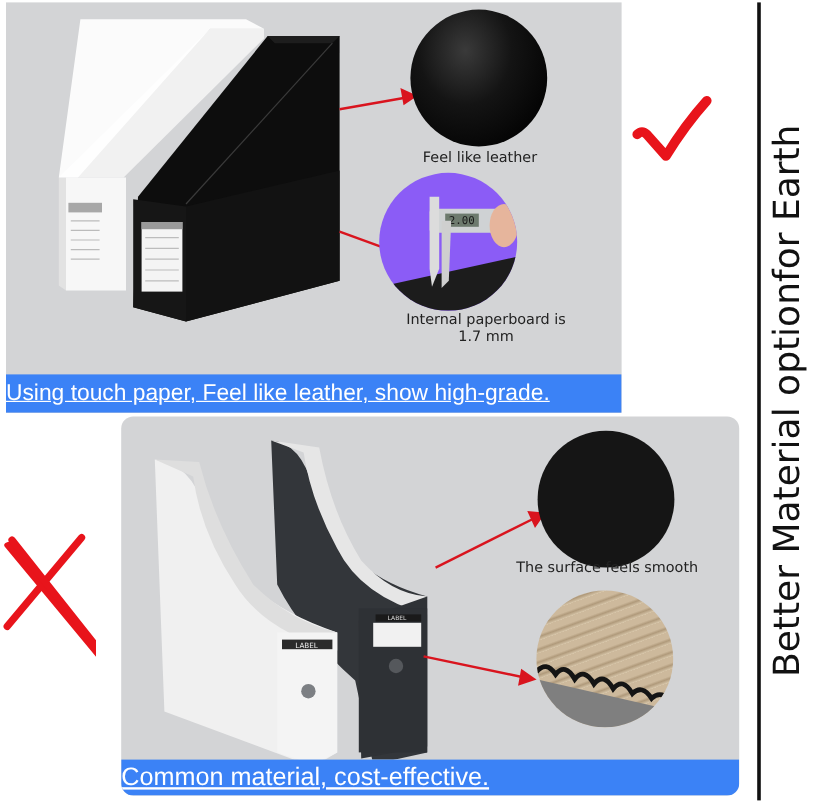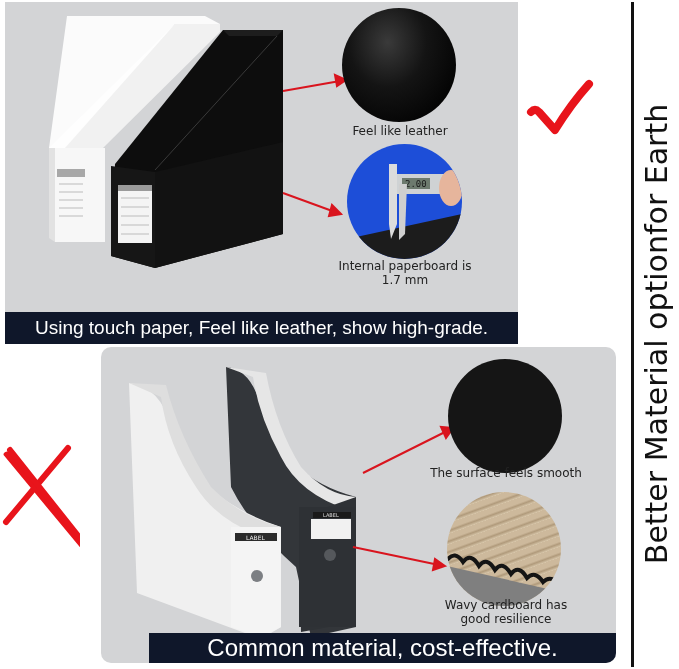--- a/index.html
+++ b/index.html
@@ -1,22 +1,22 @@
 <!DOCTYPE html>
 <html><head>
 <meta charset="utf-8">
 <style>
   html,body{margin:0;padding:0;background:#ffffff;}
   body{width:679px;height:669px;position:relative;overflow:hidden;font-family:"Liberation Sans",sans-serif;}
   .panel{position:absolute;background:#d3d4d6;overflow:hidden;}
   #top-panel{left:5px;top:2px;width:513px;height:342px;}
   #bottom-panel{left:101px;top:347px;width:515px;height:316px;border-radius:10px;}
-  .caption{position:absolute;left:0;right:0;bottom:0;background:#0f172a;color:#ffffff;text-align:center;font-family:"Liberation Sans",sans-serif;}
+  .caption{position:absolute;left:0;right:0;bottom:0;background:#3b82f6;color:#ffffff;font-family:"Liberation Sans",sans-serif;text-decoration:underline;}
   #top-panel .caption{height:32px;line-height:32px;font-size:19px;}
-  #bottom-panel .caption{height:30px;line-height:30px;font-size:24px;margin-left:48px;}
+  #bottom-panel .caption{height:30px;line-height:30px;font-size:21px;}
   .circle{position:absolute;border-radius:50%;overflow:hidden;}
   .label-text{position:absolute;text-align:center;color:#222;font-family:"DejaVu Sans",sans-serif;font-size:12px;line-height:14px;}
   .divider{position:absolute;left:631px;top:2px;width:3px;height:665px;background:#111;}
   .side-title{position:absolute;left:656px;top:334px;transform:translate(-50%,-50%) rotate(-90deg);white-space:nowrap;font-family:"DejaVu Sans",sans-serif;font-size:30px;color:#111;letter-spacing:0px;transform-origin:center;}
   svg{position:absolute;}
 </style>
 </head>
 <body>
 
 <div class="panel" id="top-panel">
@@ -55,21 +55,21 @@
       <line x1="278" y1="89" x2="335" y2="79"></line>
       <polygon points="341,78 330,73 332,84"></polygon>
       <line x1="278" y1="191" x2="330" y2="210"></line>
       <polygon points="336,212 327,203 324,214"></polygon>
     </g>
   </svg>
 
   <div class="circle" style="left:337px;top:6px;width:114px;height:114px;background:radial-gradient(ellipse at 40% 30%,#3a3a3a 0%,#141414 40%,#050505 75%);"></div>
   <div class="label-text" style="left:320px;top:122px;width:150px;">Feel like leather</div>
 
-  <div class="circle" style="left:342px;top:142px;width:115px;height:115px;background:#1d4ed8;">
+  <div class="circle" style="left:311px;top:142px;width:115px;height:115px;background:#8b5cf6;">
     <svg width="115" height="115" style="left:0;top:0;">
       <polygon points="0,95 115,70 115,115 0,115" fill="#1c1c1c"></polygon>
       <rect x="42" y="30" width="60" height="20" rx="3" fill="#cfd2d4"></rect>
       <rect x="55" y="34" width="28" height="11" fill="#6d7a6e"></rect>
       <text x="58" y="43" font-size="9" fill="#1a1a1a" font-family="DejaVu Sans Mono, monospace">2.00</text>
       <polygon points="42,20 50,20 50,80 44,95 42,80" fill="#dcdcdc"></polygon>
       <polygon points="52,40 60,40 58,90 52,96" fill="#cfcfcf"></polygon>
       <ellipse cx="104" cy="44" rx="12" ry="18" fill="#e6b59c"></ellipse>
     </svg>
   </div>
@@ -114,24 +114,20 @@
 
   <div class="circle" style="left:347px;top:12px;width:114px;height:114px;background:#151515;"></div>
   <div class="label-text" style="left:320px;top:119px;width:170px;">The surface feels smooth</div>
 
   <div class="circle" style="left:346px;top:145px;width:114px;height:114px;background:repeating-linear-gradient(160deg,#cdb99c 0px,#cdb99c 5px,#b09a7b 7px,#d8c7ab 10px);">
     <svg width="114" height="114" style="left:0;top:0;">
       <path d="M0,68 Q8,58 16,70 Q24,60 32,74 Q40,64 48,78 Q56,68 64,82 Q72,72 80,86 Q88,78 96,90 Q104,82 114,94" stroke="#141414" stroke-width="4" fill="none"></path>
       <polygon points="0,74 114,100 114,114 0,114" fill="#7f7f7f"></polygon>
     </svg>
   </div>
-  <div class="label-text" style="left:320px;top:251px;width:170px;">
-    <span>Wavy cardboard has</span><br>
-    <span>good resilience</span>
-  </div>
 
   <div class="caption">Common material, cost-effective.</div>
 </div>
 
 <svg width="80" height="120" style="left:0;top:440px;">
   <path d="M8,18 L86,170" transform="scale(1,0.62) translate(0,5)" stroke="#e8141b" stroke-width="9" fill="none" stroke-linecap="round"></path>
   <path d="M68,8 L6,82" stroke="#e8141b" stroke-width="6" fill="none" stroke-linecap="round"></path>
   <path d="M10,10 L86,106" stroke="#e8141b" stroke-width="6" fill="none" stroke-linecap="round"></path>
 </svg>
 

